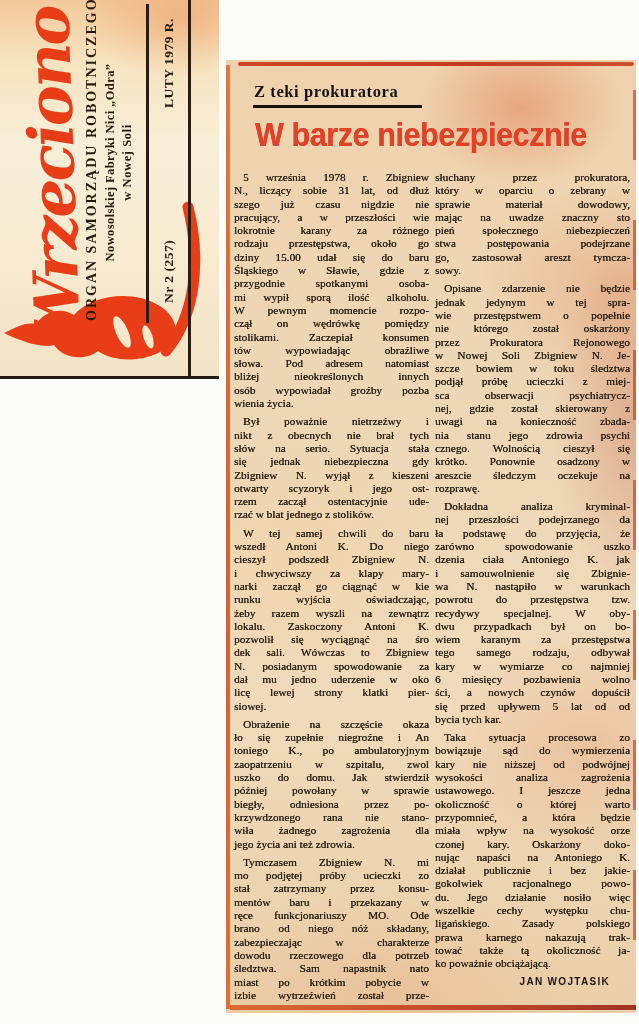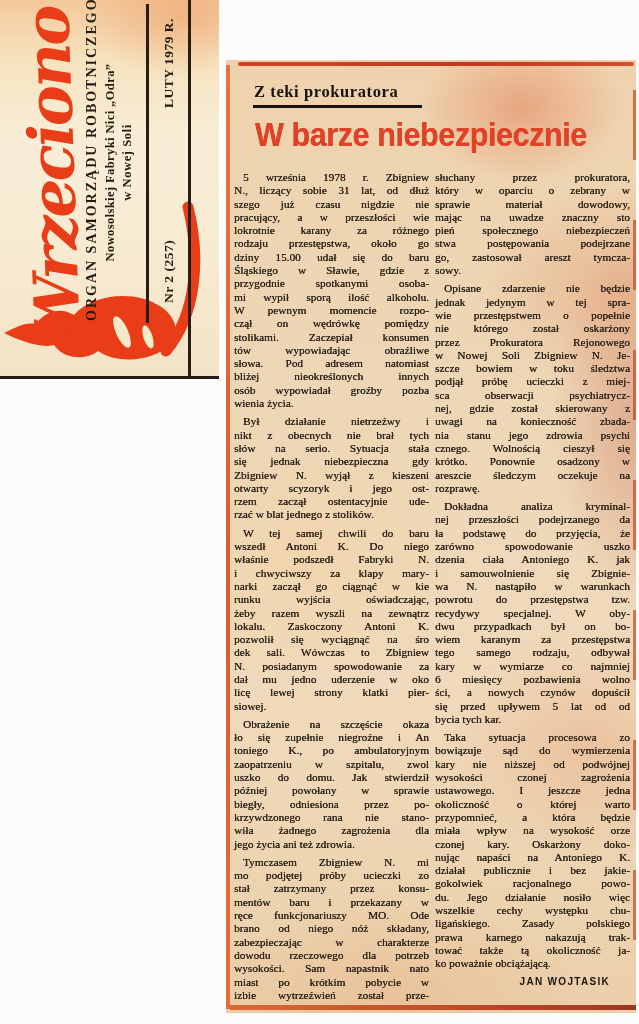--- a/index.html
+++ b/index.html
@@ -167,33 +167,33 @@
           <div class="tline">W pewnym momencie rozpo-</div>
           <div class="tline">czął on wędrówkę pomiędzy</div>
           <div class="tline">stolikami. Zaczepiał konsumen</div>
           <div class="tline">tów wypowiadając obraźliwe</div>
           <div class="tline">słowa. Pod adresem natomiast</div>
           <div class="tline">bliżej nieokreślonych innych</div>
           <div class="tline">osób wypowiadał groźby pozba</div>
           <div class="tline lastline">wienia życia.</div>
         </div>
         <div class="para">
-          <div class="tline firstline">Był działanie nietrzeźwy i</div>
+          <div class="tline firstline">Był poważnie nietrzeźwy i</div>
           <div class="tline">nikt z obecnych nie brał tych</div>
           <div class="tline">słów na serio. Sytuacja stała</div>
           <div class="tline">się jednak niebezpieczna gdy</div>
           <div class="tline">Zbigniew N. wyjął z kieszeni</div>
           <div class="tline">otwarty scyzoryk i jego ost-</div>
           <div class="tline">rzem zaczął ostentacyjnie ude-</div>
           <div class="tline lastline">rzać w blat jednego z stolików.</div>
         </div>
         <div class="para">
           <div class="tline firstline">W tej samej chwili do baru</div>
           <div class="tline">wszedł Antoni K. Do niego</div>
-          <div class="tline">właśnie podszedł Fabryki N.</div>
+          <div class="tline">cieszył podszedł Zbigniew N.</div>
           <div class="tline">i chwyciwszy za klapy mary-</div>
           <div class="tline">narki zaczął go ciągnąć w kie</div>
           <div class="tline">runku wyjścia oświadczając,</div>
           <div class="tline">żeby razem wyszli na zewnątrz</div>
           <div class="tline">lokalu. Zaskoczony Antoni K.</div>
           <div class="tline">pozwolił się wyciągnąć na śro</div>
           <div class="tline">dek sali. Wówczas to Zbigniew</div>
           <div class="tline">N. posiadanym spowodowanie za</div>
           <div class="tline">dał mu jedno uderzenie w oko</div>
           <div class="tline">licę lewej strony klatki pier-</div>
@@ -213,21 +213,21 @@
         </div>
         <div class="para">
           <div class="tline firstline">Tymczasem Zbigniew N. mi</div>
           <div class="tline">mo podjętej próby ucieczki zo</div>
           <div class="tline">stał zatrzymany przez konsu-</div>
           <div class="tline">mentów baru i przekazany w</div>
           <div class="tline">ręce funkcjonariuszy MO. Ode</div>
           <div class="tline">brano od niego nóż składany,</div>
           <div class="tline">zabezpieczając w charakterze</div>
           <div class="tline">dowodu rzeczowego dla potrzeb</div>
-          <div class="tline">wysokości. Sam napastnik nato</div>
+          <div class="tline">śledztwa. Sam napastnik nato</div>
           <div class="tline">miast po krótkim pobycie w</div>
           <div class="tline">izbie wytrzeźwień został prze-</div>
         </div>
       </div>
     <div class="col">
         <div class="para">
           <div class="tline">słuchany przez prokuratora,</div>
           <div class="tline">który w oparciu o zebrany w</div>
           <div class="tline">sprawie materiał dowodowy,</div>
           <div class="tline">mając na uwadze znaczny sto</div>
@@ -270,21 +270,21 @@
           <div class="tline">kary w wymiarze co najmniej</div>
           <div class="tline">6 miesięcy pozbawienia wolno</div>
           <div class="tline">ści, a nowych czynów dopuścił</div>
           <div class="tline">się przed upływem 5 lat od od</div>
           <div class="tline lastline">bycia tych kar.</div>
         </div>
         <div class="para">
           <div class="tline firstline">Taka sytuacja procesowa zo</div>
           <div class="tline">bowiązuje sąd do wymierzenia</div>
           <div class="tline">kary nie niższej od podwójnej</div>
-          <div class="tline">wysokości czonej zagrożenia</div>
+          <div class="tline">wysokości analiza zagrożenia</div>
           <div class="tline">ustawowego. I jeszcze jedna</div>
           <div class="tline">okoliczność o której warto</div>
           <div class="tline">przypomnieć, a która będzie</div>
           <div class="tline">miała wpływ na wysokość orze</div>
           <div class="tline">czonej kary. Oskarżony doko-</div>
           <div class="tline">nując napaści na Antoniego K.</div>
           <div class="tline">działał publicznie i bez jakie-</div>
           <div class="tline">gokolwiek racjonalnego powo-</div>
           <div class="tline">du. Jego działanie nosiło więc</div>
           <div class="tline">wszelkie cechy występku chu-</div>

